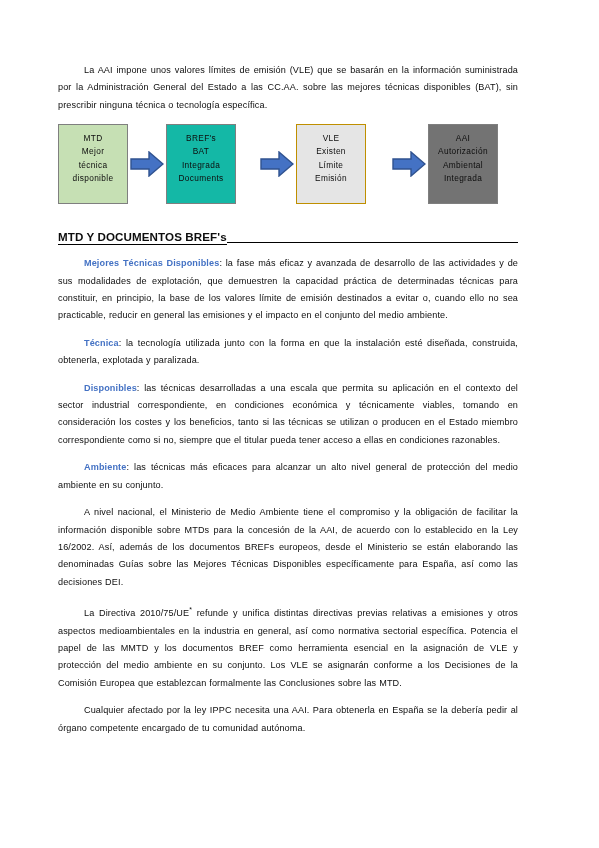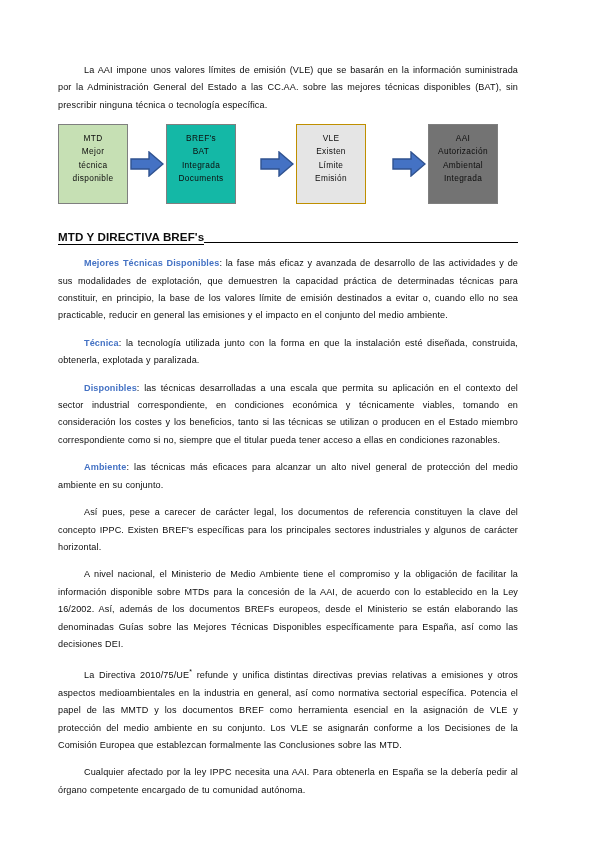--- a/index.html
+++ b/index.html
@@ -174,41 +174,40 @@
     <div class="flow-box box-peach" style="background: #737373; border-color: rgb(127, 127, 127);">
       <span class="head">AAI</span>
       <span class="body-line">Autorización</span>
       <span class="body-line">Ambiental</span>
       <span class="body-line">Integrada</span>
     </div>
 
   </div>
 
   <div class="section-heading">
-    <span class="htext">MTD Y DIRECTIVA BREF's</span>
+    <span class="htext">MTD Y DOCUMENTOS BREF's</span>
     <span class="hrule"></span>
   </div>
 
   <p class="body">
     <span class="term">Mejores Técnicas Disponibles</span><span>: </span><span>la fase más eficaz y avanzada de desarrollo de las actividades y de sus modalidades de explotación, que demuestren la capacidad práctica de determinadas técnicas para constituir, en principio, la base de los valores límite de emisión destinados a evitar o, cuando ello no sea practicable, reducir en general las emisiones y el impacto en el conjunto del medio ambiente.</span>
   </p>
 
   <p class="body">
     <span class="term">Técnica</span><span>: </span><span>la tecnología utilizada junto con la forma en que la instalación esté diseñada, construida, obtenerla, explotada y paralizada.</span>
   </p>
 
   <p class="body">
     <span class="term">Disponibles</span><span>: </span><span>las técnicas desarrolladas a una escala que permita su aplicación en el contexto del sector industrial correspondiente, en condiciones económica y técnicamente viables, tomando en consideración los costes y los beneficios, tanto si las técnicas se utilizan o producen en el Estado miembro correspondiente como si no, siempre que el titular pueda tener acceso a ellas en condiciones razonables.</span>
   </p>
 
   <p class="body">
     <span class="term">Ambiente</span><span>: </span><span>las técnicas más eficaces para alcanzar un alto nivel general de protección del medio ambiente en su conjunto.</span>
   </p>
 
-  <p class="body">Así pues, pese a carecer de carácter legal, los documentos de referencia constituyen la clave del concepto IPPC. Existen BREF's específicas para los principales sectores industriales y algunos de carácter horizontal.</p>
 
   <p class="body">A nivel nacional, el Ministerio de Medio Ambiente tiene el compromiso y la obligación de facilitar la información disponible sobre MTDs para la concesión de la AAI, de acuerdo con lo establecido en la Ley 16/2002. Así, además de los documentos BREFs europeos, desde el Ministerio se están elaborando las denominadas Guías sobre las Mejores Técnicas Disponibles específicamente para España, así como las decisiones DEI.</p>
 
 
   <p class="body">
     <span>La Directiva 2010/75/UE</span><span class="sup">*</span><span> refunde y unifica distintas directivas previas relativas a emisiones y otros aspectos medioambientales en la industria en general, así como normativa sectorial específica. Potencia el papel de las MMTD y los documentos BREF como herramienta esencial en la asignación de VLE y protección del medio ambiente en su conjunto. Los VLE se asignarán conforme a los Decisiones de la Comisión Europea que establezcan formalmente las Conclusiones sobre las MTD.</span>
   </p>
 
   <p class="body">Cualquier afectado por la ley IPPC necesita una AAI. Para obtenerla en España se la debería pedir al órgano competente encargado de tu comunidad autónoma.</p>
 

